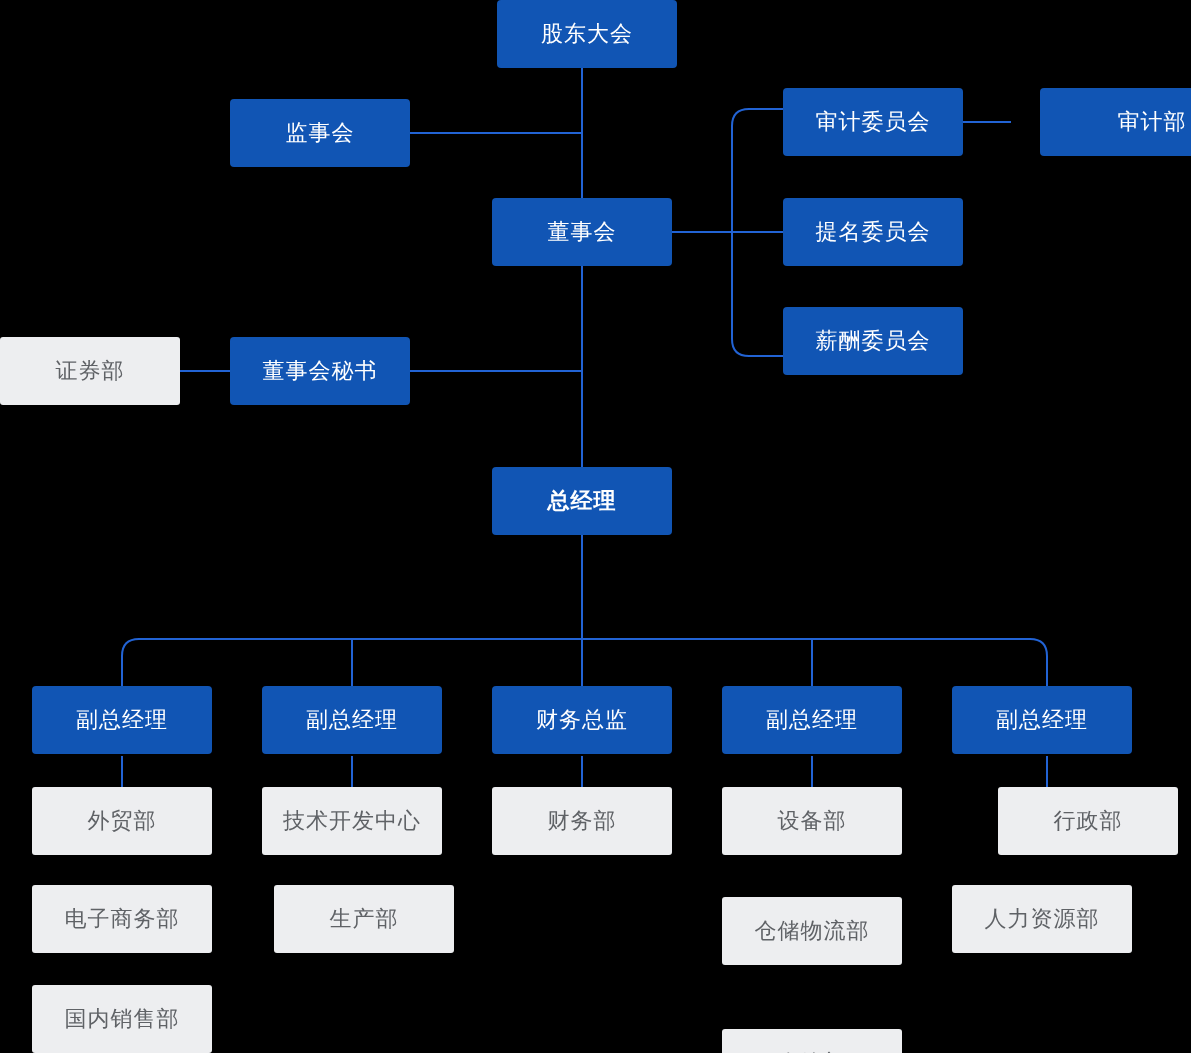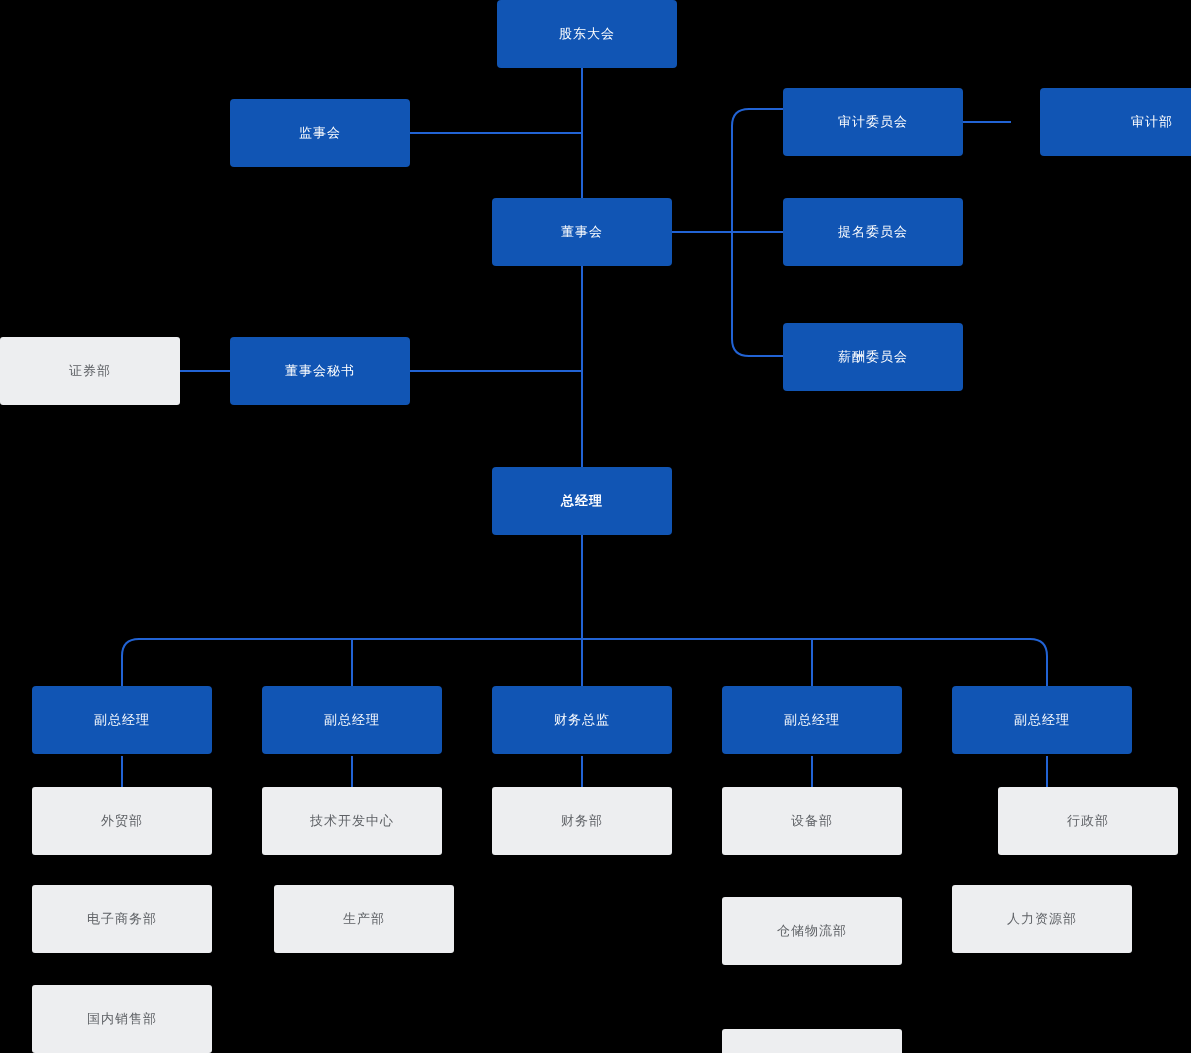--- a/index.html
+++ b/index.html
@@ -32,21 +32,21 @@
     stroke:var(--line);
     stroke-width:2;
   }
   .node{
     position:absolute;
     width:180px;
     height:68px;
     display:flex;
     align-items:center;
     justify-content:center;
-    font-size:13px;
+    font-size:22px;
     letter-spacing:1px;
     box-sizing:border-box;
     border-radius:4px;
   }
   .node.blue{
     background:var(--node-primary);
     color:var(--text-primary);
   }
   .node.gray{
     background:var(--node-secondary);
@@ -90,21 +90,21 @@
     <path class="connector" d="M1047 756 V787"></path>
   </svg>
 
   <div class="node blue" style="left:497px;top:0;">股东大会</div>
   <div class="node blue" style="left:230px;top:99px;">监事会</div>
   <div class="node blue" style="left:492px;top:198px;">董事会</div>
 
   <div class="node blue" style="left:783px;top:88px;">审计委员会</div>
   <div class="node blue" style="left:1040px;top:88px;padding-left:44px;">审计部</div>
   <div class="node blue" style="left:783px;top:198px;">提名委员会</div>
-  <div class="node blue" style="left:783px;top:323px;">薪酬委员会</div>
+  <div class="node blue" style="left:783px;top:307px;">薪酬委员会</div>
 
   <div class="node gray" style="left:0;top:337px;">证券部</div>
   <div class="node blue" style="left:230px;top:337px;">董事会秘书</div>
 
   <div class="node blue" style="left:492px;top:467px;font-weight:bold;">总经理</div>
 
   <div class="node blue" style="left:32px;top:686px;">副总经理</div>
   <div class="node blue" style="left:262px;top:686px;">副总经理</div>
   <div class="node blue" style="left:492px;top:686px;">财务总监</div>
   <div class="node blue" style="left:722px;top:686px;">副总经理</div>

